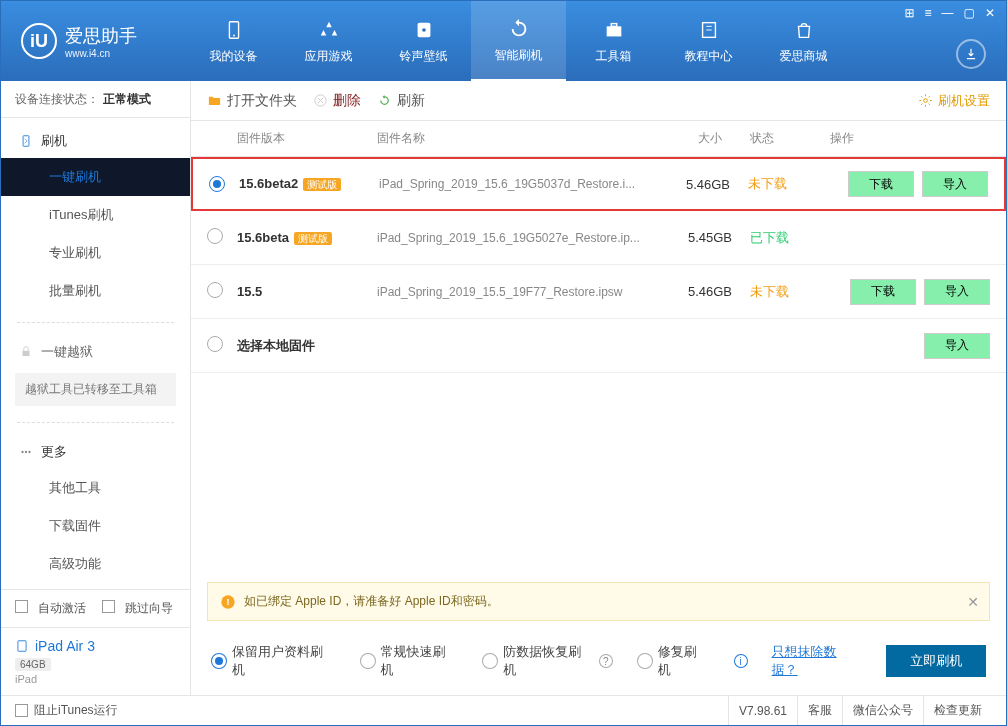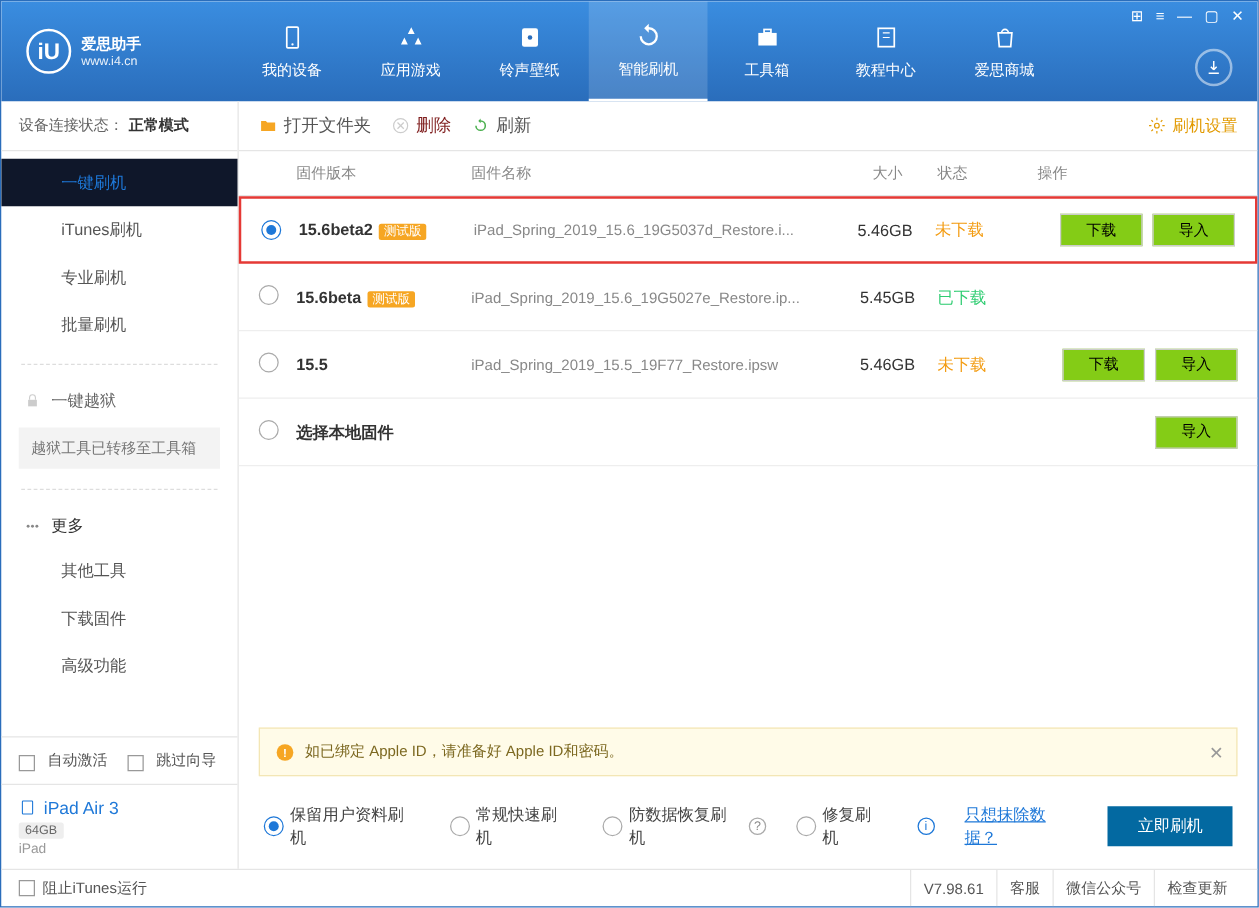--- a/index.html
+++ b/index.html
@@ -3,21 +3,21 @@
 <meta charset="utf-8">
 <style>
 * { margin: 0; padding: 0; box-sizing: border-box; font-family: "Microsoft YaHei", Arial, sans-serif; }
 body { width: 1007px; height: 726px; background: #fff; overflow: hidden; font-size: 13px; color: #333; border: 1px solid #2a6dbb; }
 
 
 .header { height: 80px; background: linear-gradient(#3a8de0, #2a6dbb); color: #fff; display: flex; align-items: center; }
 .logo-area { width: 185px; display: flex; align-items: center; padding-left: 20px; gap: 8px; }
 .logo-circle { width: 36px; height: 36px; border: 2px solid #fff; border-radius: 50%; display: flex; align-items: center; justify-content: center; font-weight: bold; font-size: 18px; }
 .logo-text { display: flex; flex-direction: column; }
-.logo-title { font-size: 12px; font-weight: bold; }
+.logo-title { font-size: 18px; font-weight: normal; }
 .logo-sub { font-size: 10px; opacity: 0.9; }
 .nav-tabs { display: flex; flex: 1; height: 100%; }
 .nav-tab { width: 95px; display: flex; flex-direction: column; align-items: center; justify-content: center; gap: 6px; cursor: pointer; }
 .nav-tab.active { background: rgba(255,255,255,0.15); border-bottom: 2px solid #fff; }
 .nav-icon { width: 24px; height: 24px; display: flex; align-items: center; justify-content: center; }
 .nav-icon svg { width: 22px; height: 22px; fill: #fff; }
 .nav-label { font-size: 12px; }
 .header-right { position: absolute; top: 6px; right: 12px; display: flex; gap: 10px; color: #fff; font-size: 12px; }
 .header-right span { cursor: pointer; }
 .download-circle { width: 30px; height: 30px; border: 2px solid rgba(255,255,255,0.5); border-radius: 50%; display: flex; align-items: center; justify-content: center; margin: 25px 20px 0 0; }
@@ -31,21 +31,21 @@
 .side-section { padding: 6px 0; }
 .side-title { display: flex; align-items: center; gap: 8px; padding: 8px 18px; color: #666; font-size: 13px; }
 .side-title.iconed { color: #333; }
 .side-icon { width: 14px; height: 14px; }
 .side-item { padding: 10px 18px 10px 48px; font-size: 13px; color: #555; cursor: pointer; }
 .side-item.active { background: #0f172a; color: #1e78d8; }
 .side-item.transferred { background: #f3f3f3; color: #777; margin: 4px 14px; padding: 8px 10px; font-size: 12px; line-height: 1.4; }
 .side-sep { border-top: 1px dashed #ddd; margin: 6px 16px; }
 
 .sidebar-bottom { margin-top: auto; }
-.auto-activate { border-top: 1px solid #e5e5e5; padding: 10px 14px; display: flex; align-items: flex-end; gap: 10px; font-size: 12px; color: #555; }
+.auto-activate { border-top: 1px solid #e5e5e5; padding: 10px 14px; display: flex; align-items: flex-start; gap: 10px; font-size: 12px; color: #555; }
 .checkbox { width: 13px; height: 13px; border: 1px solid #999; display: inline-block; }
 .device-info { border-top: 1px solid #e5e5e5; padding: 10px 14px; }
 .device-name { color: #1e78d8; font-size: 14px; display: flex; align-items: center; gap: 6px; }
 .storage-badge { background: #eee; color: #666; font-size: 10px; padding: 1px 5px; border-radius: 2px; margin-top: 4px; display: inline-block; }
 .device-type { color: #999; font-size: 11px; margin-top: 2px; }
 
 
 .main { flex: 1; display: flex; flex-direction: column; }
 .toolbar { height: 40px; border-bottom: 1px solid #e5e5e5; display: flex; align-items: center; padding: 0 16px; gap: 16px; }
 .tool-item { display: flex; align-items: center; gap: 5px; font-size: 14px; color: #555; cursor: pointer; }
@@ -63,21 +63,21 @@
 
 .fw-row { height: 54px; border-bottom: 1px solid #eee; display: flex; align-items: center; padding: 0 16px; }
 .fw-row.highlighted { border: 2px solid #e53935; }
 .radio { width: 16px; height: 16px; border: 1px solid #aaa; border-radius: 50%; display: inline-flex; align-items: center; justify-content: center; }
 .radio.checked { border-color: #1e78d8; }
 .radio.checked::after { content: ""; width: 8px; height: 8px; background: #1e78d8; border-radius: 50%; }
 .beta-tag { background: #f6a623; color: #fff; font-size: 10px; padding: 1px 4px; border-radius: 2px; margin-left: 5px; text-align: center; }
 .fw-name { color: #888; font-size: 12px; }
 .status-notdl { color: #f39c12; }
 .status-dl { color: #2ecc71; }
-.btn-sm { width: 66px; height: 26px; border: 1px solid #ccc; background: #84cc16; font-size: 12px; cursor: pointer; margin-left: 8px; }
+.btn-sm { width: 66px; height: 26px; border: 1px solid #ccc; background: #86efac; font-size: 12px; cursor: pointer; margin-left: 8px; }
 
 .info-bar { margin: 10px 16px 10px 16px; background: #fffbe8; border: 1px solid #f3e6b5; padding: 10px 12px; color: #7c6820; font-size: 12px; display: flex; align-items: center; gap: 8px; position: relative; margin-top: auto; }
 .info-close { position: absolute; right: 10px; color: #999; cursor: pointer; font-size: 14px; }
 
 .options-bar { padding: 12px 20px 16px; display: flex; align-items: center; gap: 24px; font-size: 13px; color: #444; }
 .opt { display: flex; align-items: center; gap: 5px; }
 .qmark { width: 14px; height: 14px; border: 1px solid #aaa; border-radius: 50%; font-size: 10px; color: #888; display: inline-flex; align-items: center; justify-content: center; }
 .link-blue { color: #1e78d8; text-decoration: underline; cursor: pointer; }
 .btn-primary { width: 100px; height: 32px; background: #0369a1; color: #fff; border: none; font-size: 13px; cursor: pointer; margin-left: auto; }
 
@@ -177,20 +177,27 @@
 
 <div class="body">
 
   <div class="sidebar">
     <div class="status-bar">
       <span>设备连接状态：</span>
         <b>正常模式</b>
     </div>
 
     <div class="side-section">
+      <div class="side-title iconed">
+        <svg class="side-icon" viewBox="0 0 24 24">
+            <rect x="7" y="3" width="10" height="18" rx="1" fill="none" stroke="#1e78d8" stroke-width="1.5"></rect>
+            <path d="M10 8l4 4-4 4" stroke="#1e78d8" fill="none"></path>
+          </svg>
+        <span>刷机</span>
+      </div>
       <div class="side-item active">一键刷机</div>
       <div class="side-item">iTunes刷机</div>
       <div class="side-item">专业刷机</div>
       <div class="side-item">批量刷机</div>
     </div>
     <div class="side-sep"></div>
     <div class="side-section">
       <div class="side-title">
         <svg class="side-icon" viewBox="0 0 24 24">
             <rect x="6" y="10" width="12" height="9" fill="#ccc"></rect>

